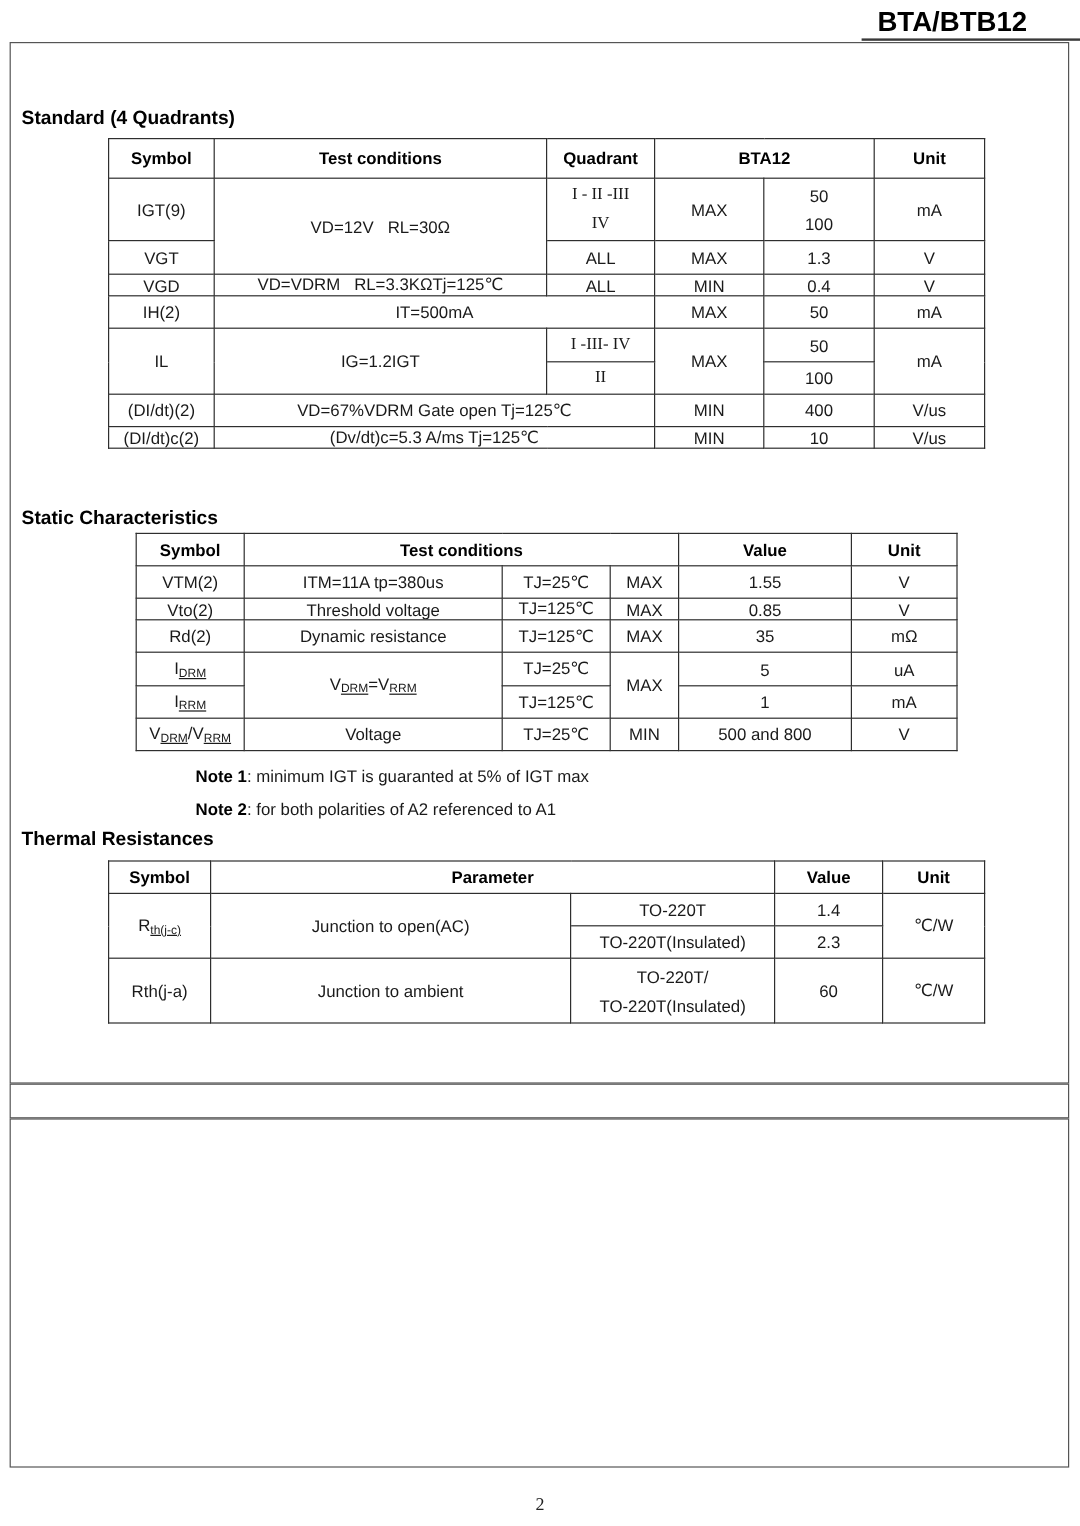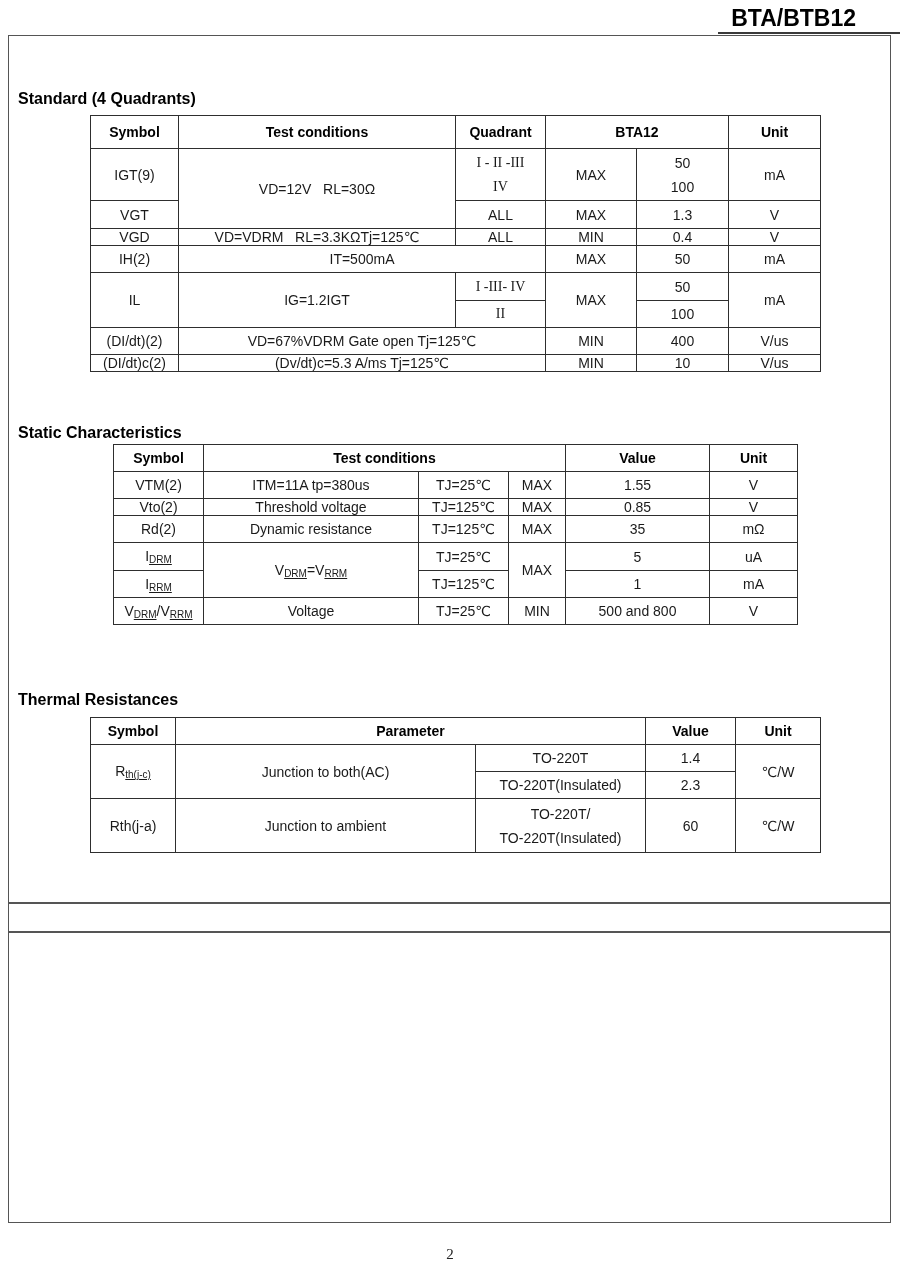--- a/index.html
+++ b/index.html
@@ -254,20 +254,28 @@
       </td>
       <td class="al">Voltage</td>
       <td class="al">TJ=25℃</td>
       <td>MIN</td>
       <td>500 and 800</td>
       <td>V</td>
     </tr>
   </tbody>
     </table>
 
+  <div class="notes">
+    <div class="note-line">
+      <span class="note-label">Note 1</span><span>: minimum IGT is guaranted at 5% of IGT max</span>
+    </div>
+    <div class="note-line">
+      <span class="note-label">Note 2</span><span>: for both polarities of A2 referenced to A1</span>
+    </div>
+  </div>
 
   <div class="section-heading h-thermal">Thermal Resistances</div>
 
   <table class="tbl t3">
     <colgroup>
       <col style="width:85px">
         <col style="width:300px">
         <col style="width:170px">
       <col style="width:90px">
         <col style="width:85px">
@@ -276,21 +284,21 @@
         <tr style="height:27px">
       <th>Symbol</th>
       <th colspan="2">Parameter</th>
       <th>Value</th>
       <th>Unit</th>
     </tr>
     <tr style="height:27px">
       <td class="sym" rowspan="2">
         <span>R</span><span class="sub">th(j-c)</span>
       </td>
-      <td class="al" rowspan="2">Junction to both(AC)</td>
+      <td class="al" rowspan="2">Junction to open(AC)</td>
       <td class="al">TO-220T</td>
       <td>1.4</td>
       <td rowspan="2">℃/W</td>
     </tr>
     <tr style="height:27px">
       <td class="al">TO-220T(Insulated)</td>
       <td>2.3</td>
     </tr>
     <tr style="height:54px">
       <td class="sym">Rth(j-a)</td>

